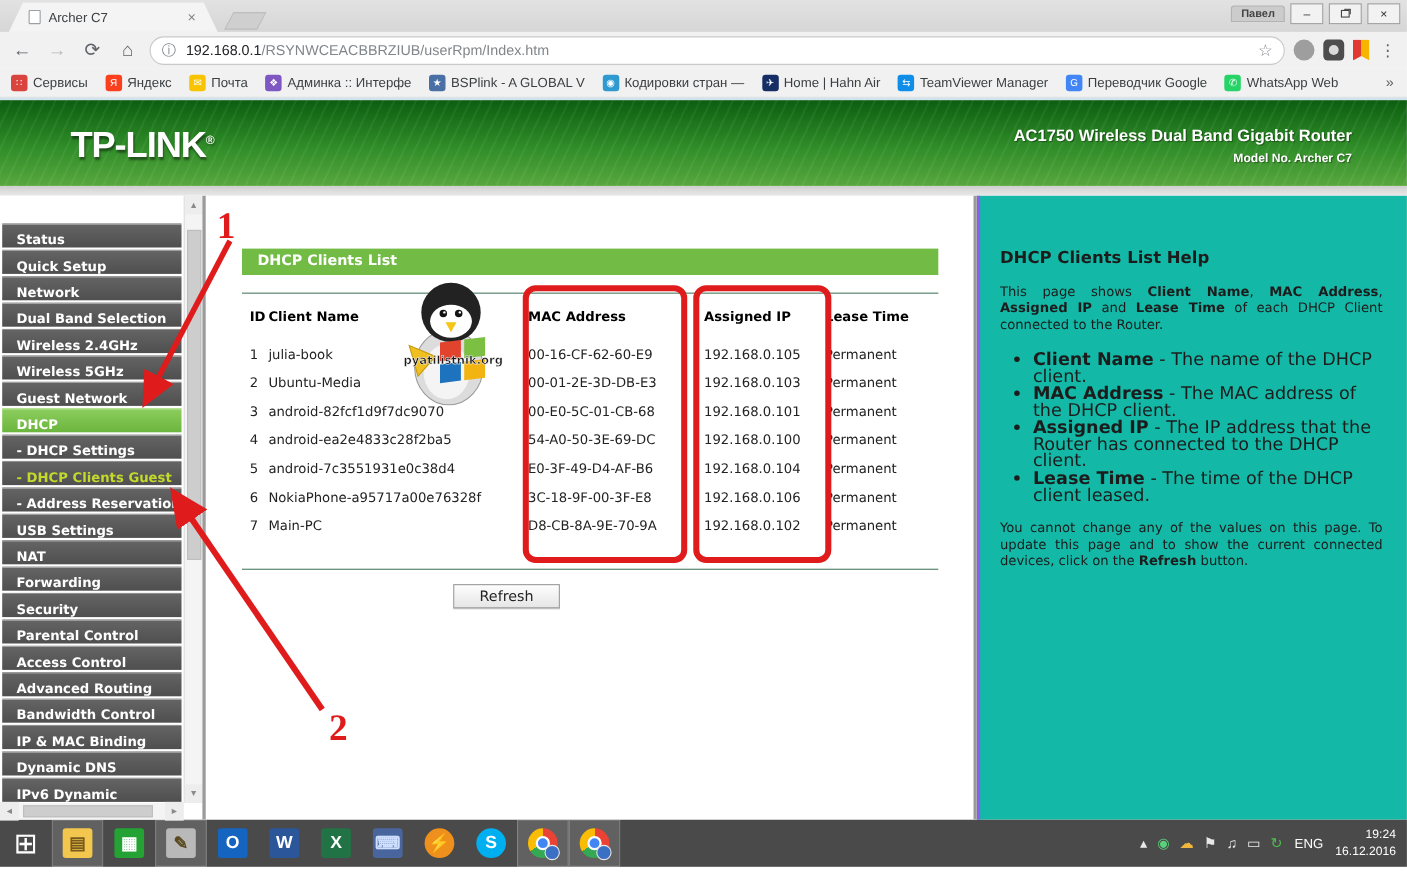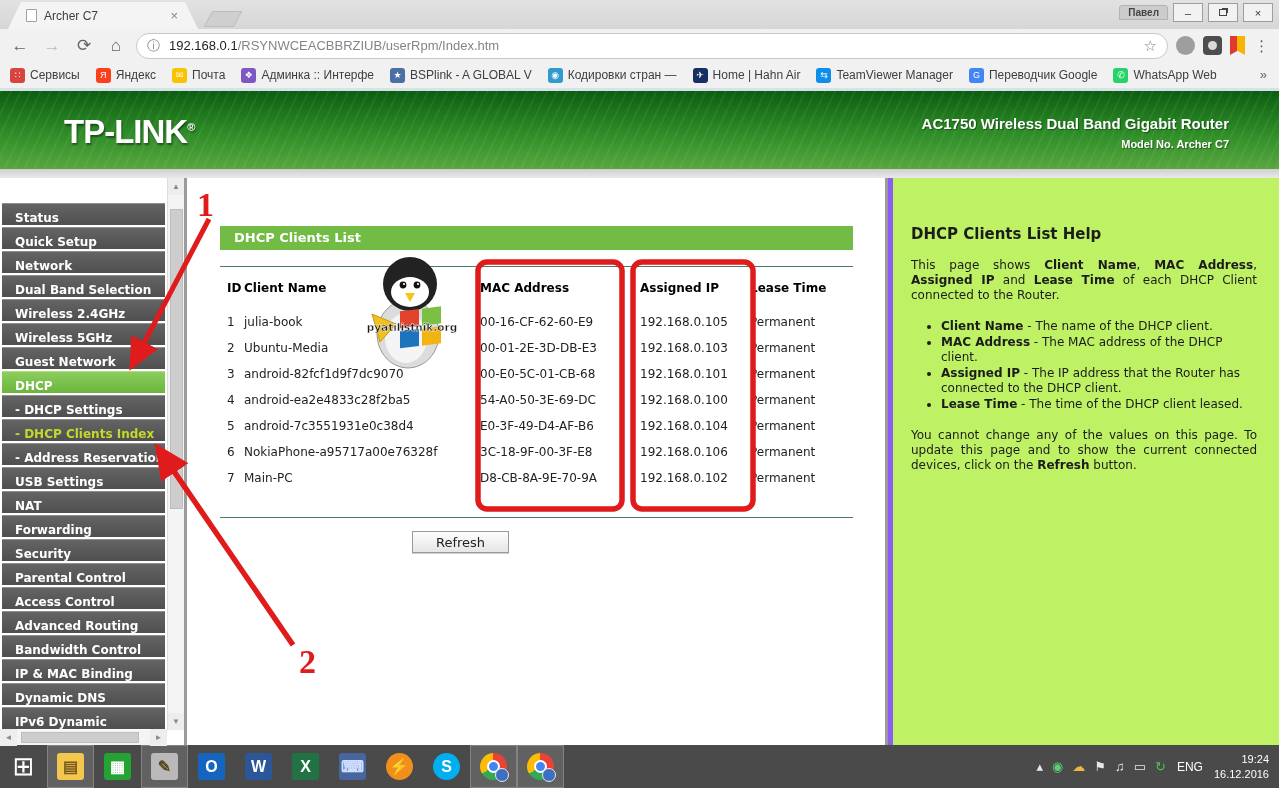--- a/index.html
+++ b/index.html
@@ -73,25 +73,25 @@
   .trow { display:flex; align-items:center; height:26px; }
   .thead { height:42px; font-weight:bold; color:#000; }
   .col-id { width:24px; padding-left:7px; flex:none; }
   .col-name { width:236px; flex:none; }
   .col-mac { width:160px; flex:none; }
   .col-ip { width:110px; flex:none; }
   .col-lease { flex:1; }
   .refresh { margin:13px 0 0 225px; width:97px; height:22px; background:linear-gradient(#fdfdfd,#e6e6e6); border:1px solid #9a9a9a; box-shadow:0 1px 0 #cfcfcf; font-size:13px; color:#222; font-family:"DejaVu Sans", sans-serif; }
   .penguin { position:absolute; left:175px; top:76px; width:102px; height:118px; }
 
-  .help { flex:1; background:#bef264; border-left:5px solid #8b5cf6; padding:47px 22px 0 18px; font-family:"DejaVu Sans", sans-serif; color:#1c1c1c; }
+  .help { flex:1; background:#14b8a6; border-left:3px solid #8b5cf6; padding:47px 22px 0 18px; font-family:"DejaVu Sans", sans-serif; color:#1c1c1c; }
   .help h2 { font-size:15px; font-weight:bold; margin-bottom:15px; }
   .help p { font-size:12px; line-height:15px; text-align:justify; margin-bottom:13px; }
   .help ul { margin:16px 0 16px 30px; }
-  .help li { font-size:12px; line-height:15px; margin-bottom:1px; }
+  .help li { font-size:16px; line-height:15px; margin-bottom:1px; }
   .b { font-weight:bold; }
 
   
   .taskbar { height:43px; background:#4a4a4a; display:flex; align-items:stretch; }
   .tb-ic { width:47px; display:flex; align-items:center; justify-content:center; }
   .tb-ic.open { background:rgba(255,255,255,.13); box-shadow:inset 0 0 0 1px rgba(255,255,255,.22); }
   .tb-glyph { width:27px; height:27px; display:flex; align-items:center; justify-content:center; font-size:16px; font-weight:bold; color:#fff; border-radius:3px; }
   .tb-ic.start .tb-glyph { font-size:26px; font-weight:normal; background:none !important; }
   .tb-ic.round .tb-glyph { border-radius:50%; }
   .tb-ic.chrome .tb-glyph { border-radius:50%; background:conic-gradient(#ea4335 0 33%, #34a853 33% 66%, #fbbc05 66% 100%) !important; position:relative; }
@@ -225,21 +225,21 @@
             <div class="item">
               <span>Guest Network</span>
             </div>
             <div class="item active">
               <span>DHCP</span>
             </div>
             <div class="item sub">
               <span>- DHCP Settings</span>
             </div>
             <div class="item sub highlight">
-              <span>- DHCP Clients Index</span>
+              <span>- DHCP Clients Guest</span>
             </div>
             <div class="item sub">
               <span>- Address Reservation</span>
             </div>
             <div class="item">
               <span>USB Settings</span>
             </div>
             <div class="item">
               <span>NAT</span>
             </div>

